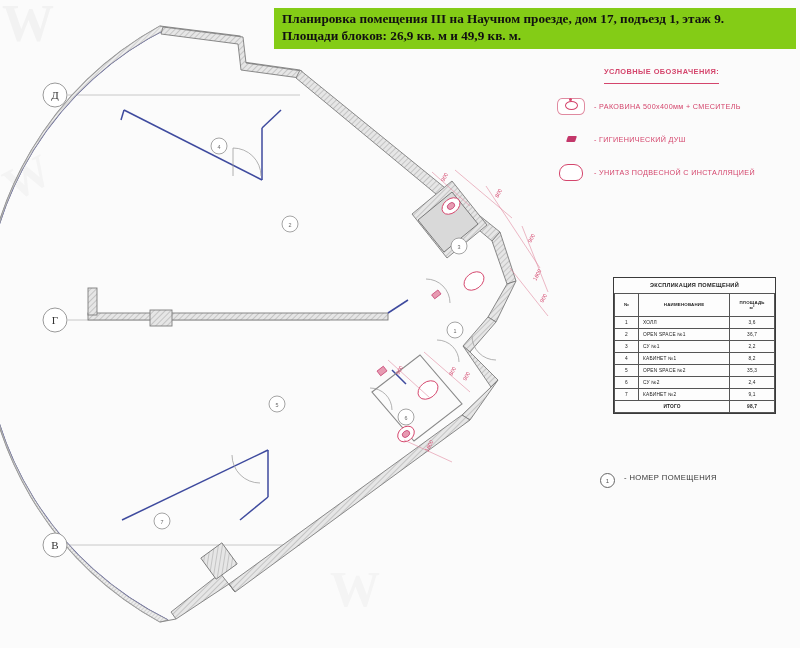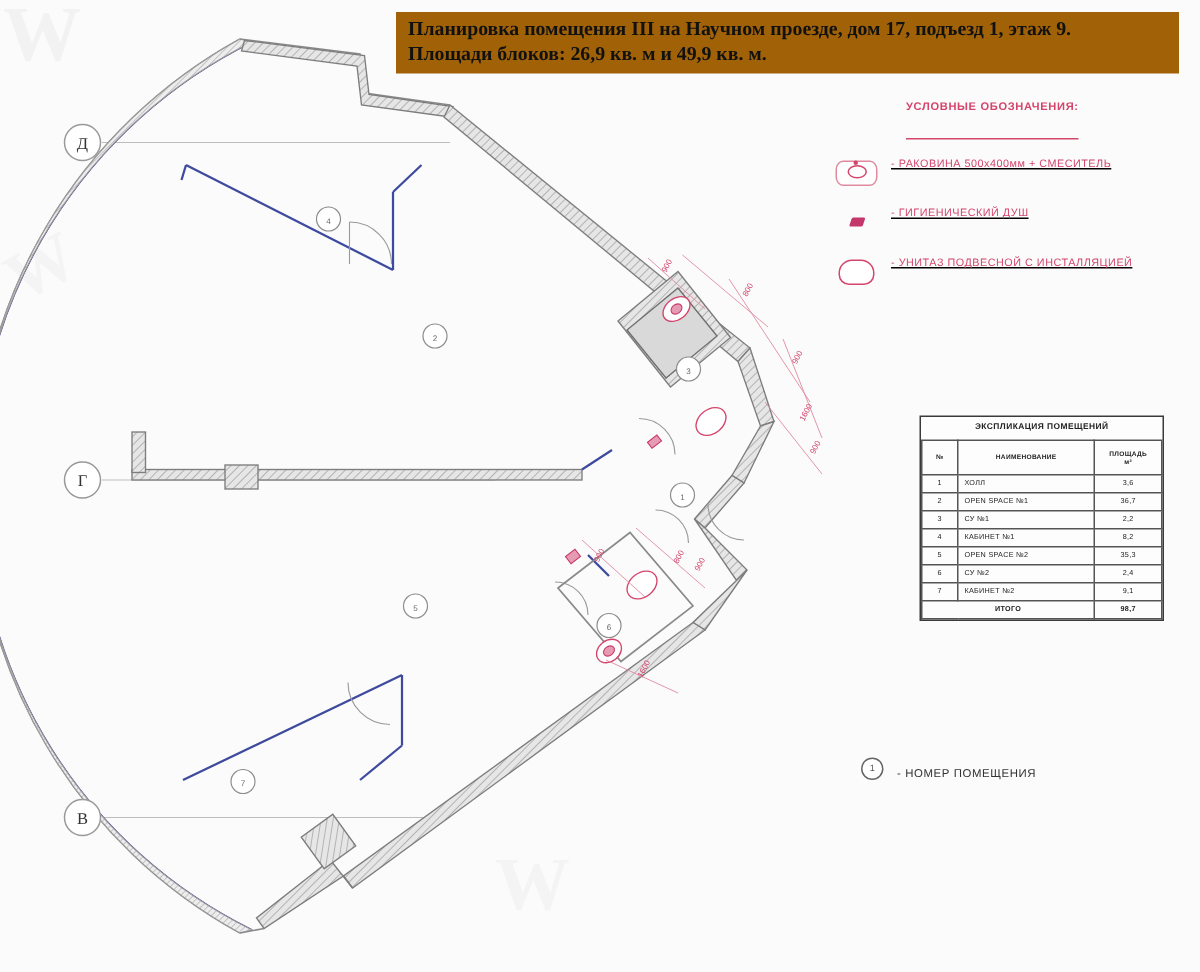--- a/index.html
+++ b/index.html
@@ -26,22 +26,22 @@
     letter-spacing:4px;
     user-select:none;
     pointer-events:none;
   }
   .wm.a{left:2px;top:-6px;}
   .wm.b{left:4px;top:150px;transform:rotate(-28deg);font-size:46px;color:#f4f4f4;}
   .wm.c{left:330px;top:560px;font-size:50px;color:#f4f4f4;}
 
   
   #title-box{
-    position:absolute;left:264px;top:8px;width:510px;
-    background:#a16207;
+    position:absolute;left:274px;top:8px;width:510px;
+    background:#84cc16;
     padding:3px 4px 4px 8px;
     z-index:40;
   }
   #title-box .t-line{
     font-family:"Liberation Serif", serif;
     font-weight:bold;
     font-size:13.2px;
     color:#111;
     line-height:1.28;
     white-space:nowrap;
@@ -50,25 +50,25 @@
   
   #legend{
     position:absolute;left:548px;top:60px;width:244px;z-index:30;
   }
   #legend-title{
     font-size:7.4px;font-weight:bold;color:#d4456c;
     letter-spacing:.45px;
     border-bottom:1px solid #d4456c;
     display:inline-block;
     margin-left:56px;
-    padding-bottom:17px;
+    padding-bottom:7px;
   }
   .leg-row{
-    display:flex;
-    margin-top:11px;min-height:22px;text-decoration:underline;
+    display:flex;align-items:center;
+    margin-top:11px;min-height:22px;
   }
   .leg-sym{width:46px;flex:0 0 46px;display:flex;align-items:center;justify-content:center;}
   .leg-txt{font-size:7.2px;color:#d4456c;letter-spacing:.35px;white-space:nowrap;}
 
   
   .sym-sink{
     width:26px;height:15px;border:1.2px solid #e08aa0;border-radius:5px/6px;
     position:relative;background:#fff;
   }
   .sym-sink:before{
@@ -114,21 +114,21 @@
   }
   #exp-table .hd td{font-size:4.4px;height:20px;font-weight:bold;}
   #exp-table .c-num{width:15%;}
   #exp-table .c-name{width:57%;}
   #exp-table .c-area{width:28%;}
   #exp-table .r-name{text-align:left;padding-left:4px;}
   #exp-table .tot td{font-weight:bold;}
 
   
   #num-note{
-    position:absolute;left:574px;top:473px;display:flex;align-items:flex-end;z-index:30;margin-top:32px;
+    position:absolute;left:600px;top:473px;display:flex;align-items:flex-start;z-index:30;
   }
   .num-badge{
     width:13px;height:13px;border-radius:50%;
     border:1px solid #666;
     display:flex;align-items:center;justify-content:center;
     font-size:6px;color:#555;background:#fff;
     margin-right:9px;
   }
   #num-note .nn-txt{font-size:7.6px;color:#333;letter-spacing:.4px;}
 

